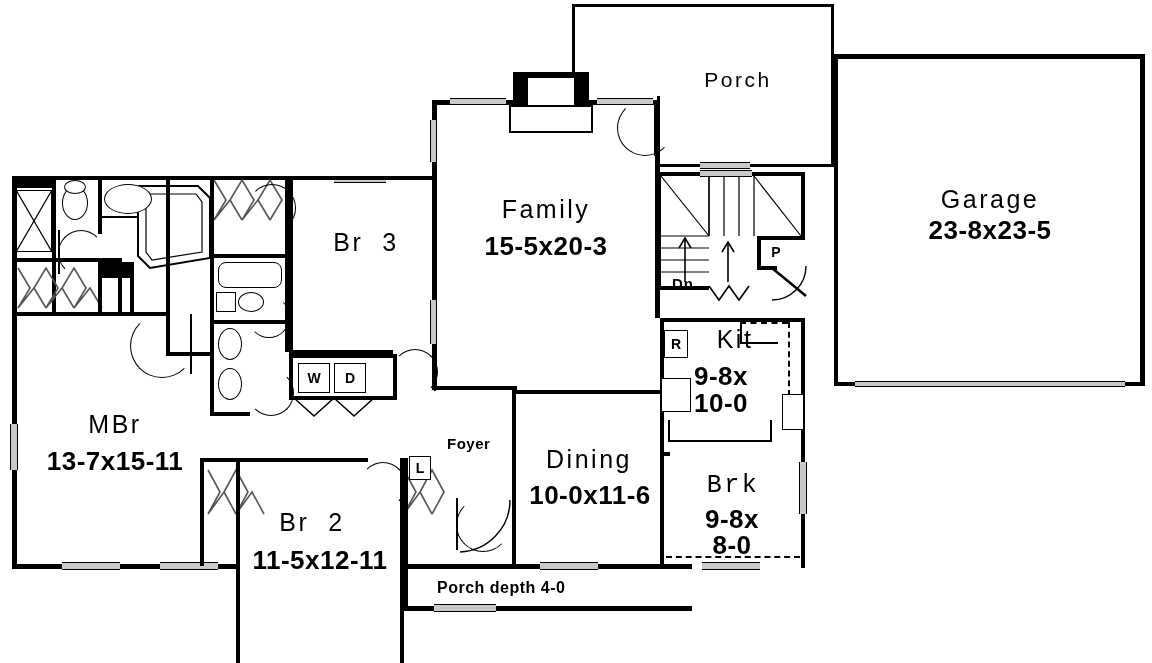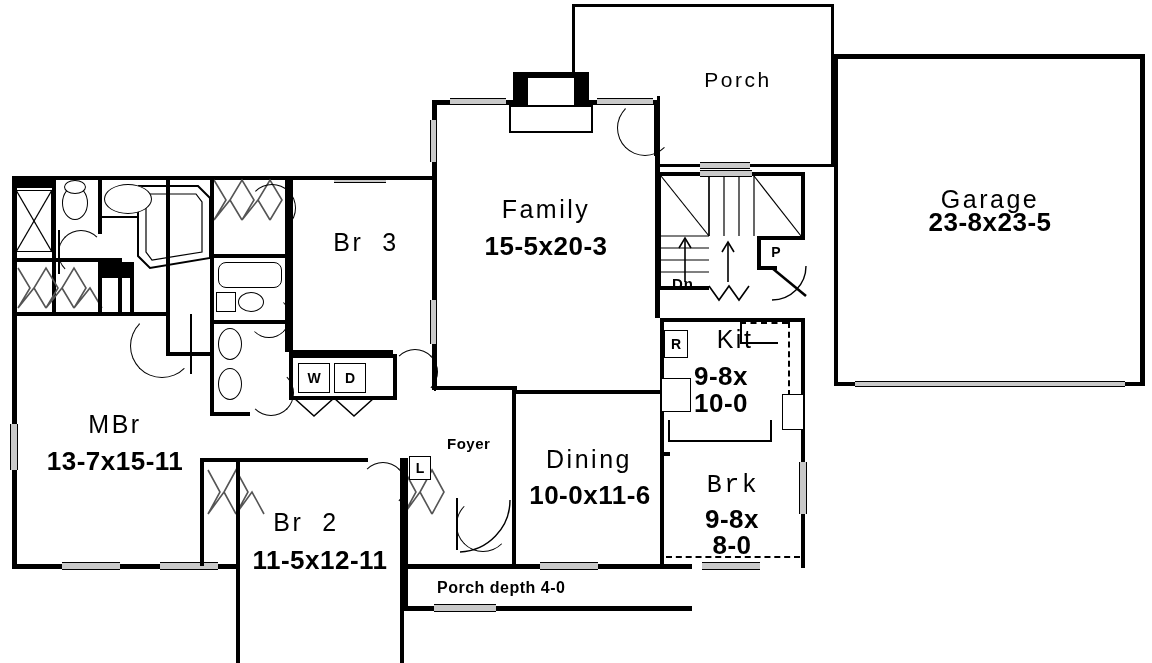--- a/index.html
+++ b/index.html
@@ -135,21 +135,21 @@
 
   <div class="swing" style="left:617px;top:100px;width:54px;height:54px;border-color:#000;border-top-color:transparent;border-right-color:transparent;clip-path:polygon(0 0,100% 0,100% 100%,0 100%);"></div>
   <div class="thin" style="left:654px;top:100px;width:2px;height:56px;"></div>
 
   <div class="wall" style="left:834px;top:54px;width:311px;height:5px;"></div>
   <div class="wall" style="left:1140px;top:54px;width:5px;height:332px;"></div>
   <div class="wall" style="left:834px;top:382px;width:311px;height:4px;"></div>
   <div class="wall" style="left:834px;top:54px;width:4px;height:332px;"></div>
   <div class="window" style="left:855px;top:381px;width:270px;height:6px;"></div>
   <div class="label room ctr" style="left:855px;top:185px;width:270px;">Garage</div>
-  <div class="label dim ctr" style="left:855px;top:208px;width:270px;">23-8x23-5</div>
+  <div class="label dim ctr" style="left:855px;top:216px;width:270px;">23-8x23-5</div>
 
   <div class="wall" style="left:432px;top:100px;width:228px;height:5px;"></div>
   <div class="wall" style="left:432px;top:100px;width:5px;height:290px;"></div>
   <div class="wall" style="left:655px;top:100px;width:5px;height:218px;"></div>
   <div class="wall" style="left:432px;top:386px;width:85px;height:4px;"></div>
 
   <div class="wall" style="left:513px;top:72px;width:76px;height:30px;"></div>
   <div class="room-fill" style="left:528px;top:78px;width:46px;height:27px;"></div>
   <div class="thin" style="left:509px;top:105px;width:84px;height:1.5px;"></div>
   <div class="thin" style="left:509px;top:105px;width:1.5px;height:28px;"></div>
@@ -287,21 +287,21 @@
   <svg class="overlay">
     <polyline points="294,398 314,416 334,398" fill="none" stroke="#000" stroke-width="1.6"></polyline>
     <polyline points="334,398 354,416 374,398" fill="none" stroke="#000" stroke-width="1.6"></polyline>
     <line x1="290" y1="358" x2="290" y2="396" stroke="#000" stroke-width="2"></line>
   </svg>
 
   <div class="wall" style="left:200px;top:458px;width:168px;height:4px;"></div>
   <div class="wall" style="left:236px;top:458px;width:4px;height:205px;"></div>
   <div class="wall" style="left:400px;top:458px;width:4px;height:205px;"></div>
   <div class="wall" style="left:200px;top:458px;width:4px;height:108px;"></div>
-  <div class="label room ctr" style="left:236px;top:508px;width:140px;">Br  2</div>
+  <div class="label room ctr" style="left:242px;top:508px;width:140px;">Br  2</div>
   <div class="label dim ctr" style="left:240px;top:546px;width:160px;">11-5x12-11</div>
 
   <div class="swing" style="left:456px;top:498px;width:52px;height:52px;border-color:#000;border-top-color:transparent;border-right-color:transparent;"></div>
   <div class="thin" style="left:456px;top:498px;width:2px;height:52px;"></div>
   <div class="swing" style="left:360px;top:462px;width:44px;height:44px;border-color:#000;border-bottom-color:transparent;border-left-color:transparent;"></div>
 
   <div class="wall" style="left:404px;top:458px;width:4px;height:110px;"></div>
   <div class="wall" style="left:512px;top:390px;width:4px;height:178px;"></div>
   <div class="wall" style="left:512px;top:390px;width:5px;height:4px;"></div>
   <div class="fixbox" style="left:409px;top:456px;width:22px;height:24px;font-size:14px;">L</div>

